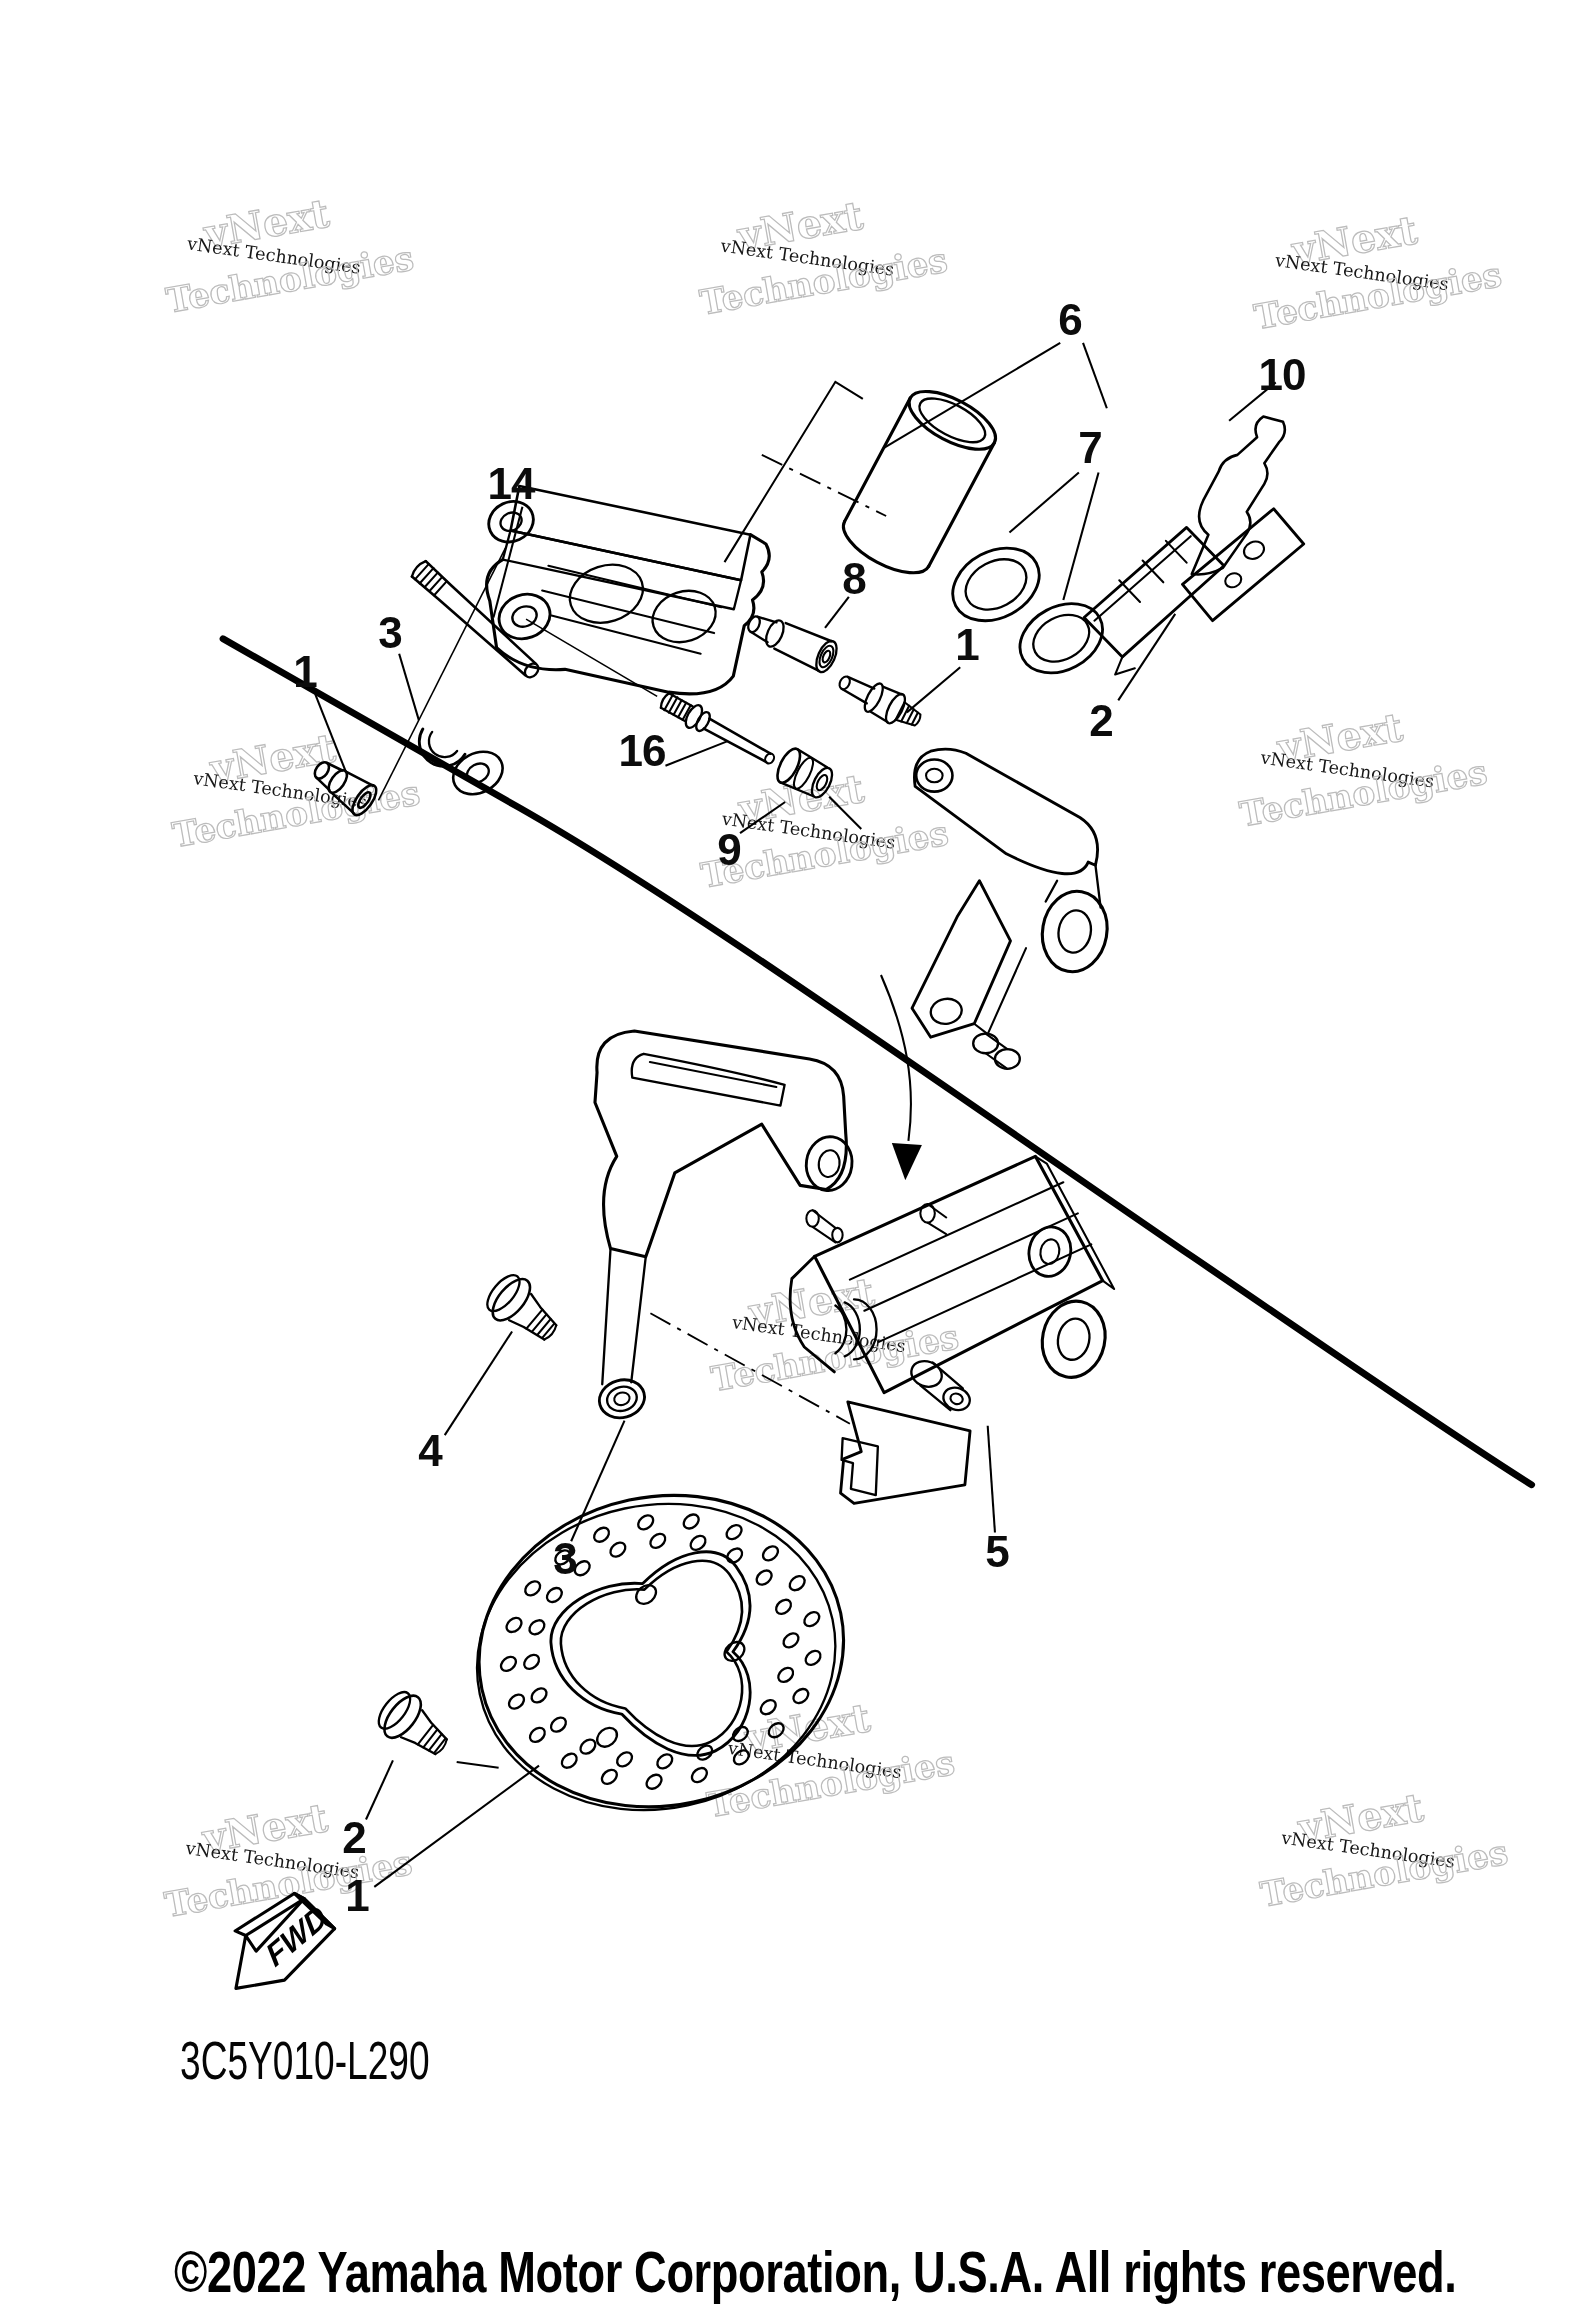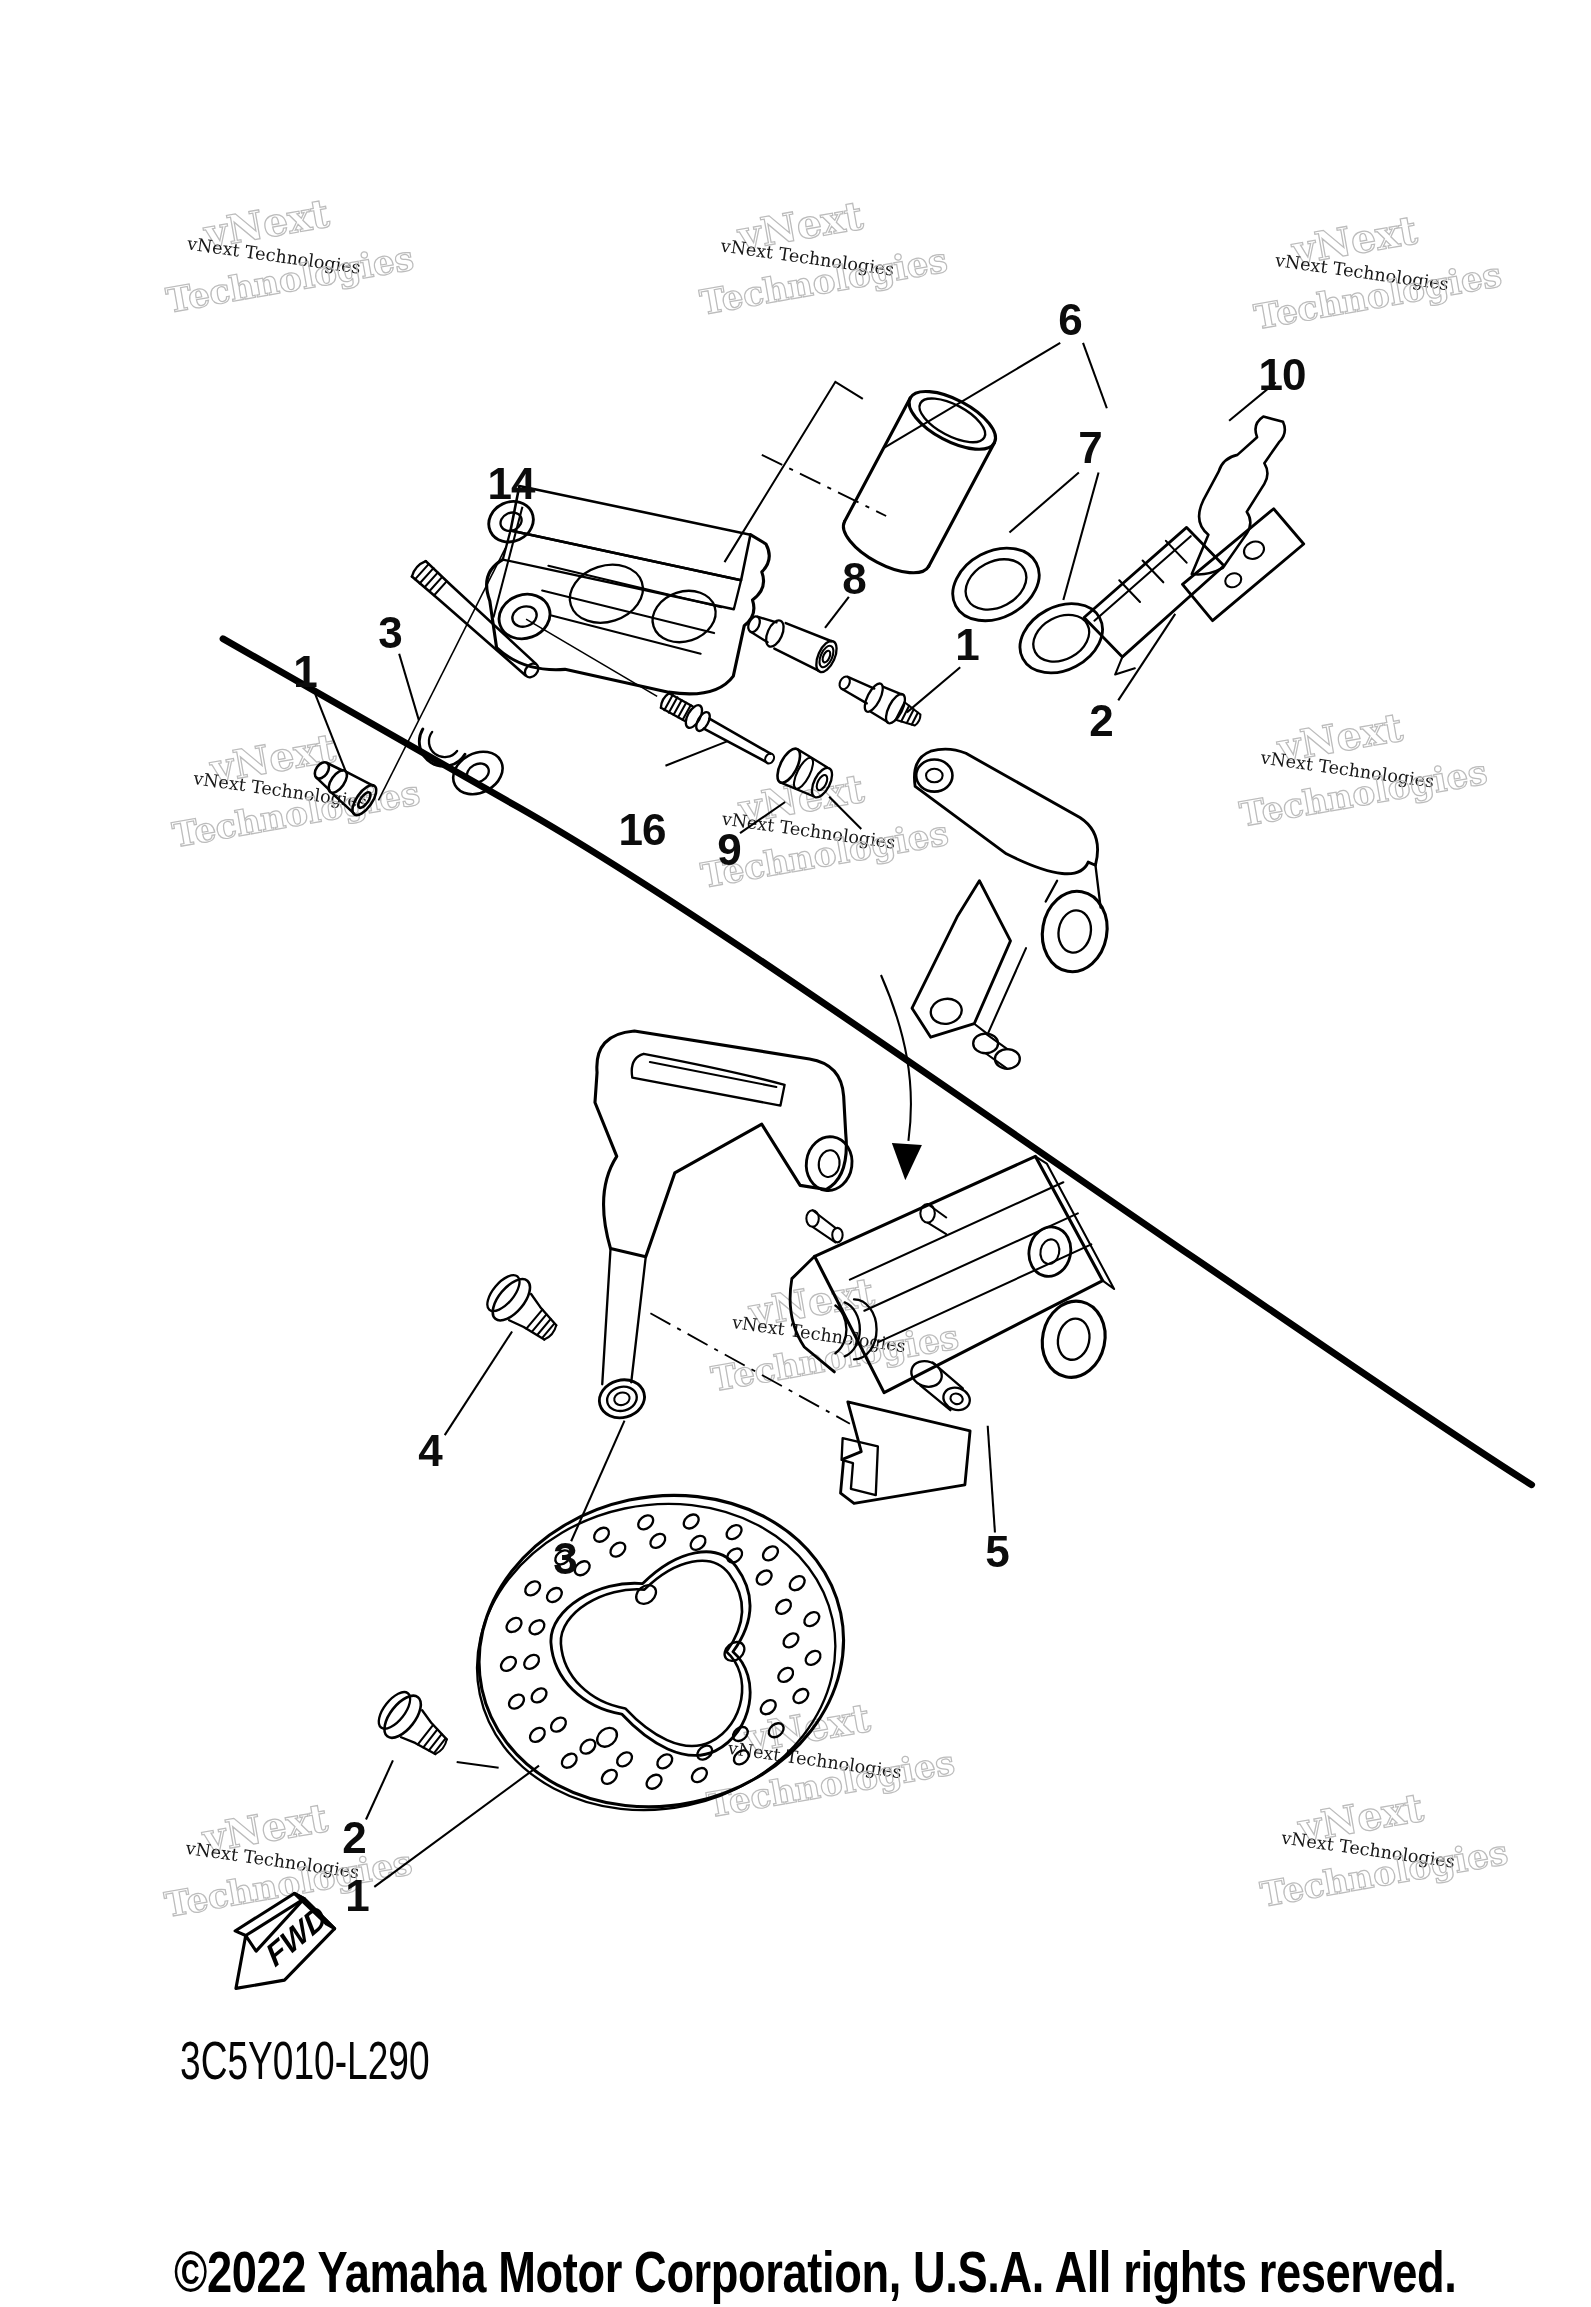--- a/index.html
+++ b/index.html
@@ -361,18 +361,18 @@
   <div class="callout" style="left:1070px;top:320px">6</div>
   <div class="callout" style="left:1090px;top:448px">7</div>
   <div class="callout" style="left:854px;top:579px">8</div>
   <div class="callout" style="left:729px;top:850px">9</div>
   <div class="callout" style="left:1282px;top:375px">10</div>
   <div class="callout" style="left:305px;top:672px">1</div>
   <div class="callout" style="left:390px;top:633px">3</div>
   <div class="callout" style="left:1101px;top:721px">2</div>
   <div class="callout" style="left:511px;top:484px">14</div>
   <div class="callout" style="left:967px;top:645px">1</div>
-  <div class="callout" style="left:642px;top:830px">16</div>
+  <div class="callout" style="left:642px;top:751px">16</div>
 
   <div class="code">3C5Y010-L290</div>
   <div class="copyright">©2022 Yamaha Motor Corporation, U.S.A. All rights reserved.</div>
 </div>
 
 
 </body></html>

